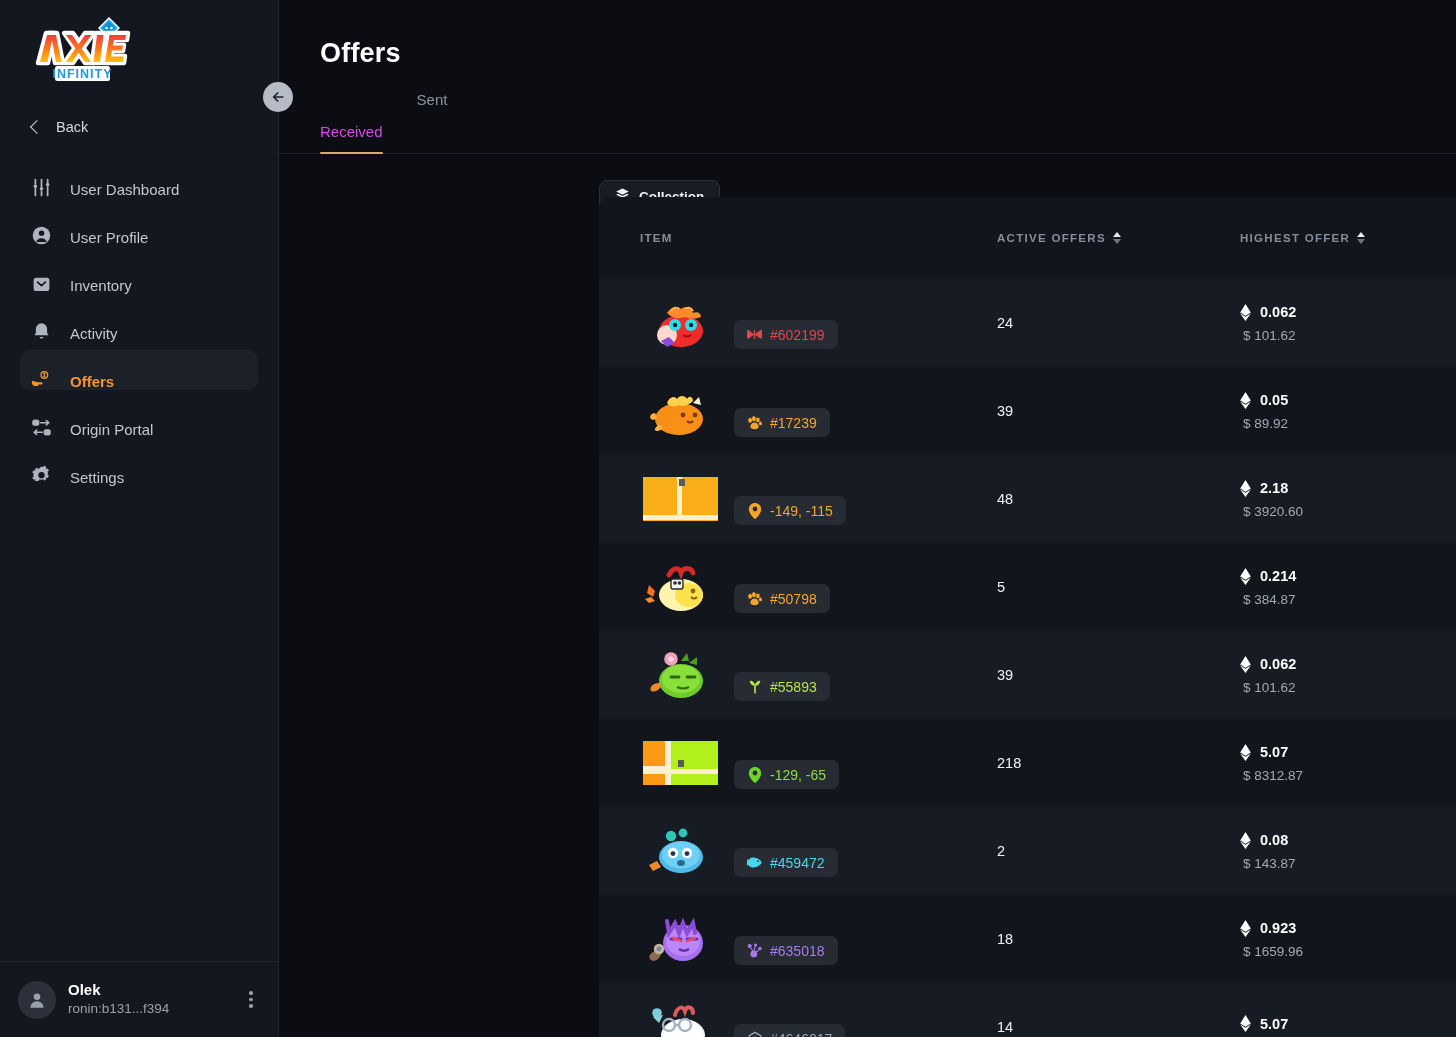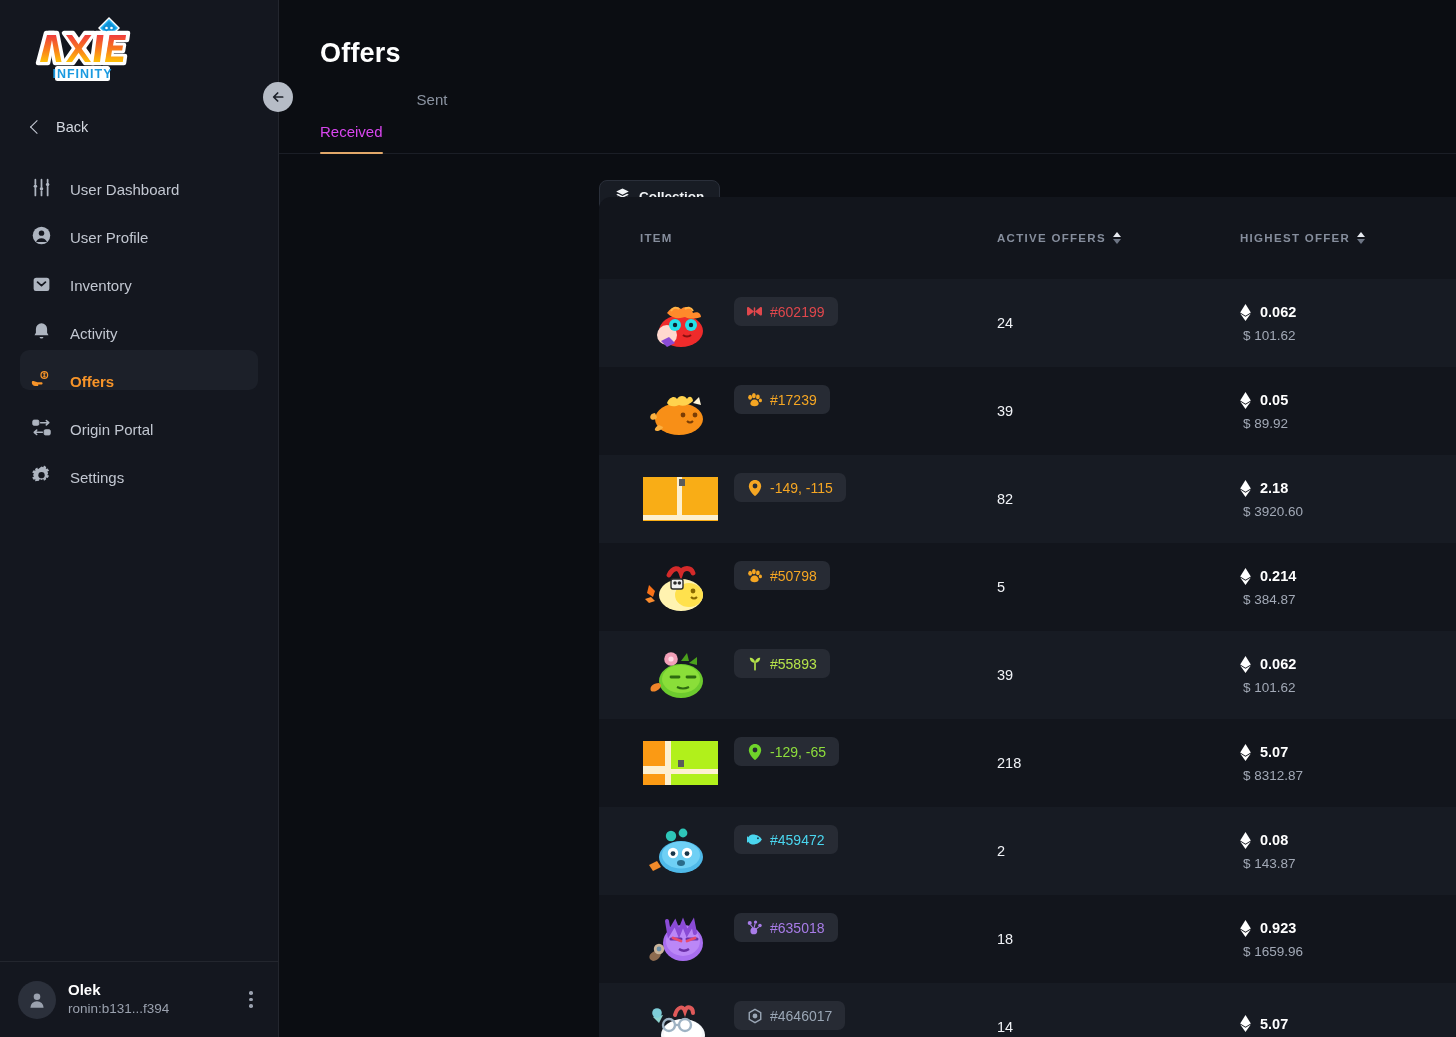--- a/index.html
+++ b/index.html
@@ -92,21 +92,21 @@
   .th { color: #868e9d; font-size: 11.5px; font-weight: 700; letter-spacing: 1.3px; display:flex; align-items:center; gap:7px; }
   .th-item { width: 357px; }
   .th-active { width: 243px; }
   .th-highest { width: 225px; }
   .sort-ico { display: inline-flex; flex-direction: column; gap: 2px; cursor: pointer; }
   .sort-ico .up { width:0;height:0;border-left:4.5px solid transparent;border-right:4.5px solid transparent;border-bottom:5.5px solid #e7eaf0; }
   .sort-ico .dn { width:0;height:0;border-left:4.5px solid transparent;border-right:4.5px solid transparent;border-top:5.5px solid #6d7584; }
 
   .row { display: flex; align-items: center; height: 88px; padding-left: 41px; width: 1078px; }
   .row.alt { background: #171b23; }
-  .cell-item { width: 357px; display: flex; align-items: flex-start; gap: 16px; }
+  .cell-item { width: 357px; display: flex; align-items: flex-end; gap: 16px; }
   .thumb { width: 78px; height: 52px; flex: none; display:flex; align-items:center; justify-content:center; position: relative; }
   .thumb img, .thumb svg { display:block; }
   .badge {
     display: inline-flex; align-items: center; gap: 8px;
     height: 29px; padding: 0 13px; border-radius: 7px;
     background: #272b34; font-size: 14px; font-weight: 500; white-space: nowrap;
   }
   .badge .bico { width: 15px; height: 15px; display:flex; align-items:center; justify-content:center; flex:none; }
   .cell-active { width: 243px; color: #f1f3f7; font-size: 14.5px; }
   .cell-price { width: 225px; }
@@ -415,21 +415,21 @@
           <span class="badge">
             <span class="bico">
               <svg width="14" height="16" viewBox="0 0 20 24" fill="#f5a623">
                   <path d="M10 0C4.9 0 .8 4.1.8 9.2c0 6.6 8 14 9.2 14.8 1.2-.8 9.2-8.2 9.2-14.8C19.2 4.1 15.1 0 10 0Z"></path>
                   <circle cx="10" cy="9" r="3.6" fill="#272b34"></circle>
                 </svg>
             </span>
             <span style="color:#f5a623">-149, -115</span>
           </span>
         </div>
-        <div class="cell-active">82</div>
+        <div class="cell-active">48</div>
         <div class="cell-price">
           <div class="price-eth">
             <svg class="eth" viewBox="0 0 10 16">
                 <path d="M5 0 0 8l5 3 5-3Z" fill="#fff"></path>
                 <path d="M5 12 0 9l5 7 5-7Z" fill="#fff"></path>
               </svg>
             <span>2.18</span>
           </div>
           <div class="price-usd">$ 3920.60</div>
         </div>

